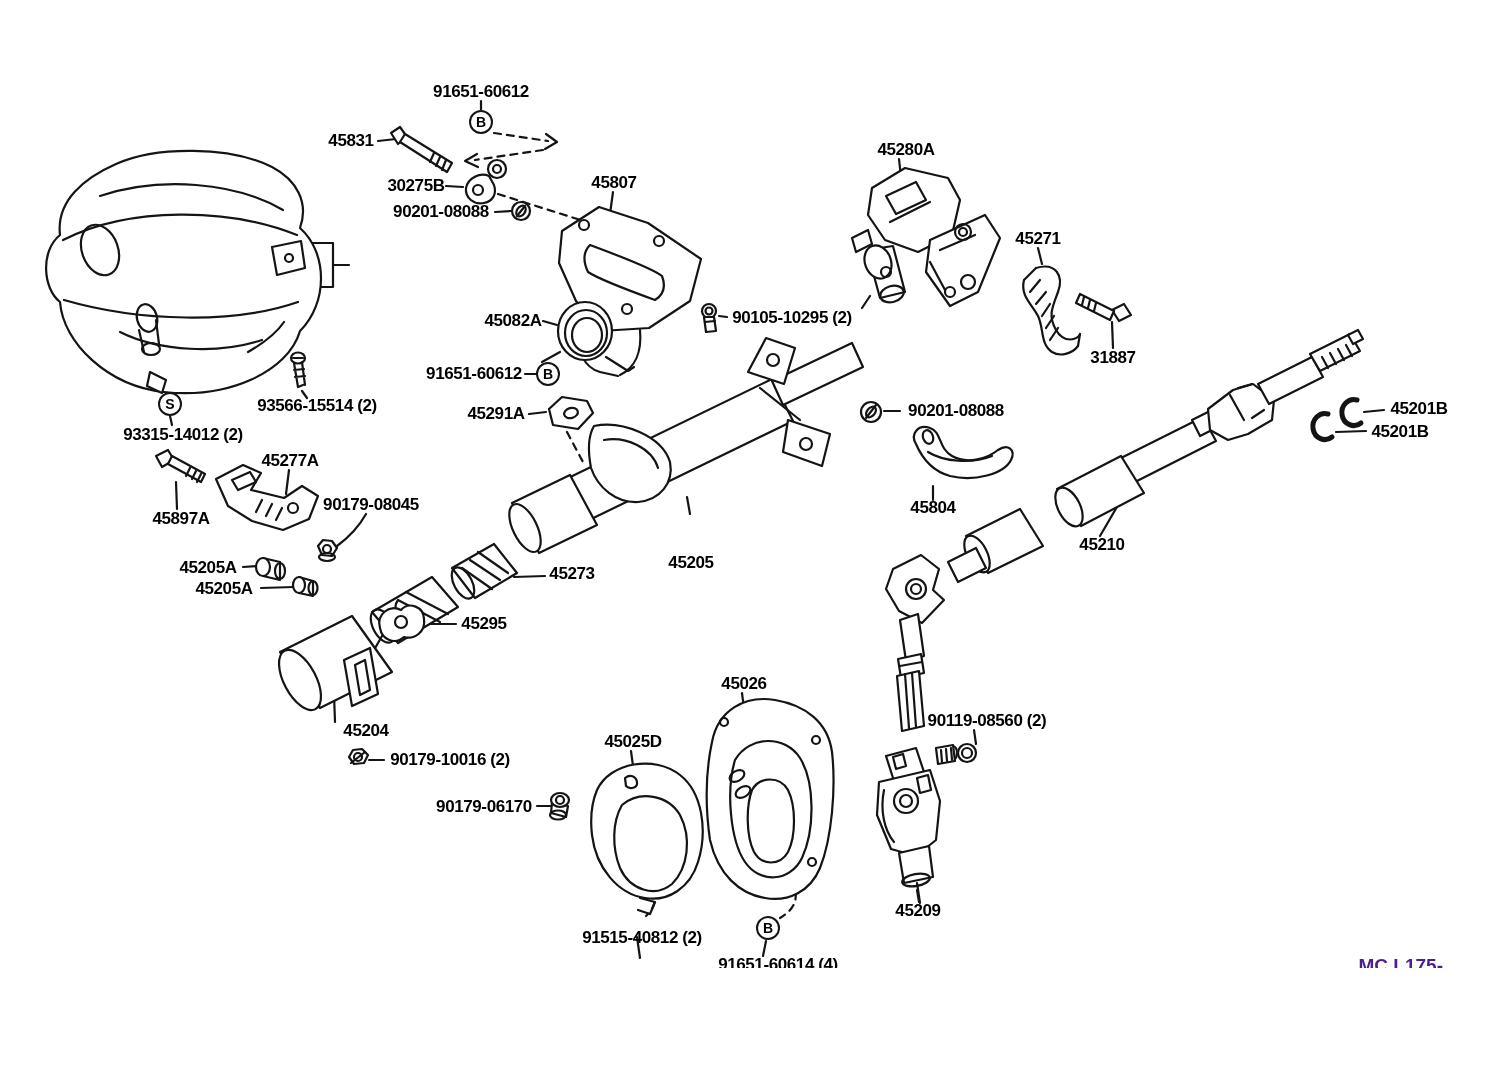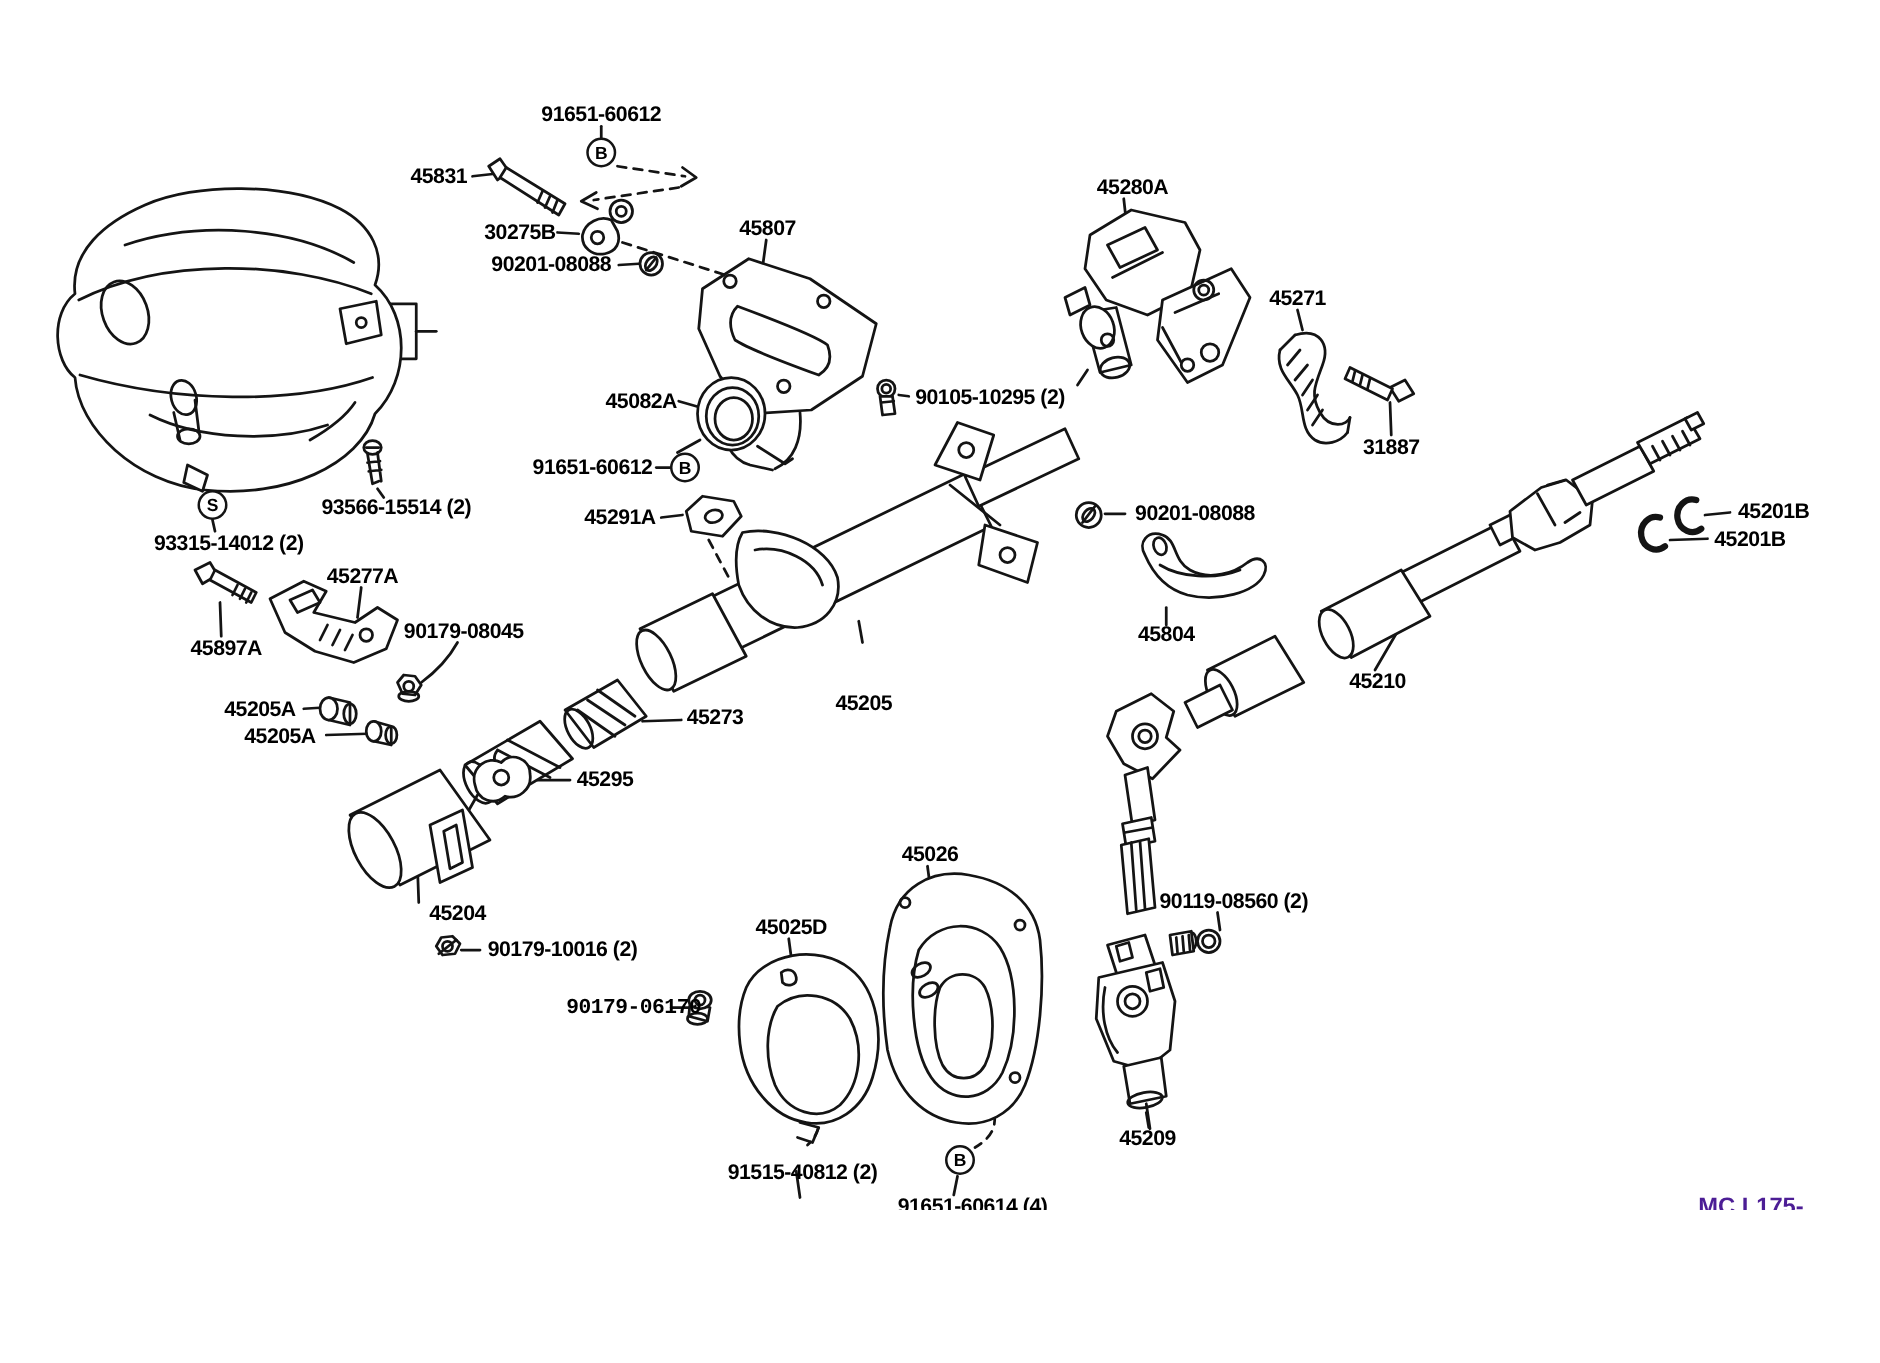--- a/index.html
+++ b/index.html
@@ -373,21 +373,21 @@
       <div class="plabel" style="left: 290px; top: 461px;">45277A</div>
       <div class="plabel" style="left: 371px; top: 505px;">90179-08045</div>
       <div class="plabel" style="left: 181px; top: 519px;">45897A</div>
       <div class="plabel" style="left: 208px; top: 568px;">45205A</div>
       <div class="plabel" style="left: 224px; top: 589px;">45205A</div>
       <div class="plabel" style="left: 572px; top: 574px;">45273</div>
       <div class="plabel" style="left: 484px; top: 624px;">45295</div>
       <div class="plabel" style="left: 691px; top: 524px; margin-top: 39px;">45205</div>
       <div class="plabel" style="left: 335px; top: 731px; margin-left: 31px;">45204</div>
       <div class="plabel" style="left: 450px; top: 760px;">90179-10016 (2)</div>
-      <div class="plabel" style="left: 507px; top: 807px; font-family: Liberation Mono, monospace;">90179-06170</div>
+      <div class="plabel" style="left: 484px; top: 807px;">90179-06170</div>
       <div class="plabel" style="left: 633px; top: 742px;">45025D</div>
       <div class="plabel" style="left: 744px; top: 684px;">45026</div>
       <div class="plabel" style="left: 987px; top: 721px;">90119-08560 (2)</div>
       <div class="plabel" style="left: 918px; top: 911px;">45209</div>
       <div class="plabel" style="left: 642px; top: 938px;">91515-40812 (2)</div>
       <div class="plabel" style="left: 778px; top: 965px;">91651-60614 (4)</div>
       <div class="callout" style="left: 481px; top: 122px;">B</div>
       <div class="callout" style="left: 548px; top: 374px;">B</div>
       <div class="callout" style="left: 170px; top: 404px;">S</div>
       <div class="callout" style="left: 768px; top: 928px;">B</div>

